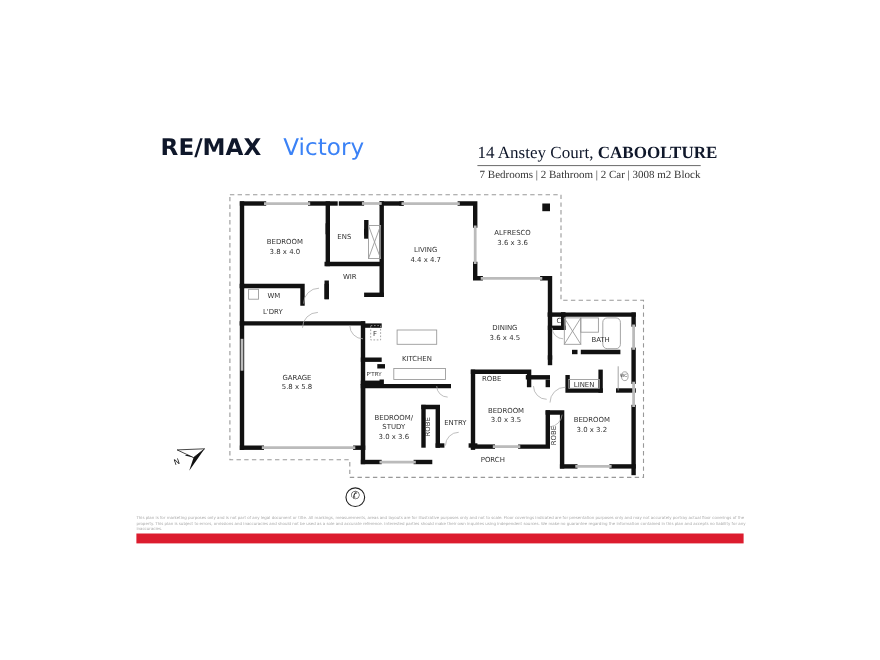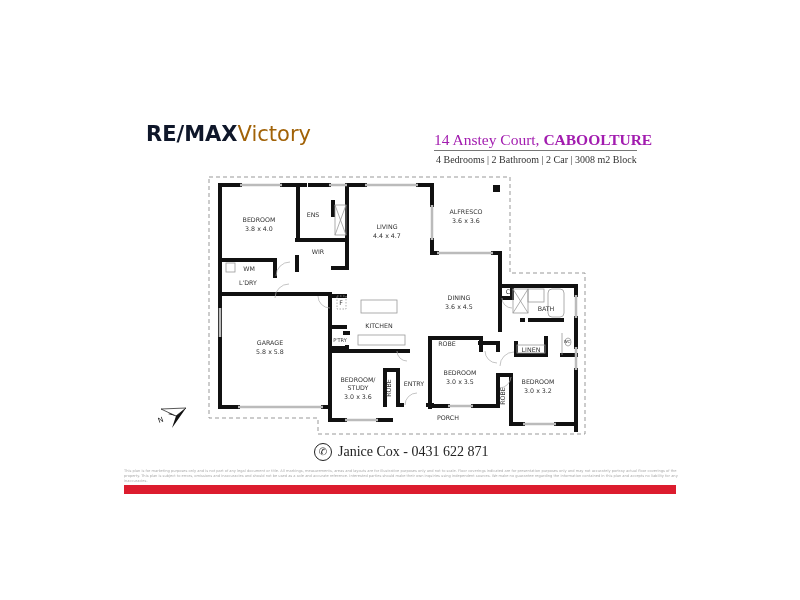--- a/index.html
+++ b/index.html
@@ -1,20 +1,20 @@
 <!DOCTYPE html>
 <html><head>
 <meta charset="utf-8">
 <style>
   html, body { margin: 0; padding: 0; background: #ffffff; }
   body { width: 800px; height: 600px; position: relative; overflow: hidden; font-family: "Liberation Sans", sans-serif; }
   .logo { position: absolute; left: 146px; top: 122px; font-family: "DejaVu Sans", sans-serif; font-size: 21px; font-weight: bold; letter-spacing: 0px; }
   .logo .remax { color: #0f172a; }
-  .logo .victory { color: #a16207; font-weight: normal; margin-left: 0; }
-  .address { position: absolute; left: 434px; top: 131px; font-family: "Liberation Serif", serif; font-size: 15.5px; color: #a21caf; }
+  .logo .victory { color: #3b82f6; font-weight: normal; margin-left: 20px; }
+  .address { position: absolute; left: 434px; top: 131px; font-family: "Liberation Serif", serif; font-size: 15.5px; color: #0f172a; }
   .address b { font-weight: bold; }
   .address-rule { position: absolute; left: 434px; top: 150px; width: 203px; height: 1px; background: #777; }
   .specs { position: absolute; left: 436px; top: 154px; font-family: "Liberation Serif", serif; font-size: 10px; color: #333; }
   .plan { position: absolute; left: 0; top: 0; }
   .room-label { font-family: "DejaVu Sans", sans-serif; font-size: 6.3px; fill: #333; text-anchor: middle; }
   .contact { position: absolute; left: 314px; top: 443px; font-family: "Liberation Serif", serif; font-size: 14px; color: #222; display: flex; align-items: center; }
   .phone-icon { width: 16px; height: 16px; border: 1.5px solid #222; border-radius: 50%; display: inline-flex; align-items: center; justify-content: center; margin-right: 6px; font-size: 10px; line-height: 1; }
   .disclaimer { position: absolute; left: 124px; top: 469px; width: 555px; font-family: "DejaVu Sans", sans-serif; font-size: 3.6px; color: #aaa; line-height: 4.8px; }
   .red-bar { position: absolute; left: 124px; top: 485px; width: 552px; height: 9px; background: #dc1c2e; }
 </style>
@@ -22,21 +22,21 @@
 <body>
 
 <div class="logo">
   <span class="remax">RE/MAX</span><span class="victory">Victory</span>
 </div>
 
 <div class="address">
   <span>14 Anstey Court, </span><b>CABOOLTURE</b>
 </div>
 <div class="address-rule"></div>
-<div class="specs">4 Bedrooms | 2 Bathroom | 2 Car | 3008 m2 Block</div>
+<div class="specs">7 Bedrooms | 2 Bathroom | 2 Car | 3008 m2 Block</div>
 
 <svg class="plan" width="800" height="600" viewBox="0 0 800 600" xmlns="http://www.w3.org/2000/svg">
 
   <g fill="none" stroke="#999" stroke-width="1" stroke-dasharray="4,3">
     <path d="M209 177 L510 177 L510 273 L585 273 L585 434 L318 434 L318 418 L209 418 Z"></path>
   </g>
 
   <g stroke="#111" stroke-width="4" fill="none" stroke-linecap="square">
 
     <path d="M220 185 L240 185"></path>
@@ -192,17 +192,16 @@
 
   <g>
     <path d="M168 414 L186 408 L172 428 L176 416 Z" fill="#111"></path>
     <path d="M161 409 L186 408 L176 416 Z" fill="#fff" stroke="#111" stroke-width="0.7"></path>
     <text x="159" y="423" font-family="DejaVu Sans, sans-serif" font-size="7" fill="#111" transform="rotate(-20 159 423)">N</text>
   </g>
 </svg>
 
 <div class="contact">
   <span class="phone-icon">✆</span>
-  <span>Janice Cox - 0431 622 871</span>
 </div>
 
 <div class="disclaimer">This plan is for marketing purposes only and is not part of any legal document or title. All markings, measurements, areas and layouts are for illustrative purposes only and not to scale. Floor coverings indicated are for presentation purposes only and may not accurately portray actual floor coverings of the property. This plan is subject to errors, omissions and inaccuracies and should not be used as a sole and accurate reference. Interested parties should make their own inquiries using independent sources. We make no guarantee regarding the information contained in this plan and accepts no liability for any inaccuracies.</div>
 <div class="red-bar"></div>
 
 </body></html>

